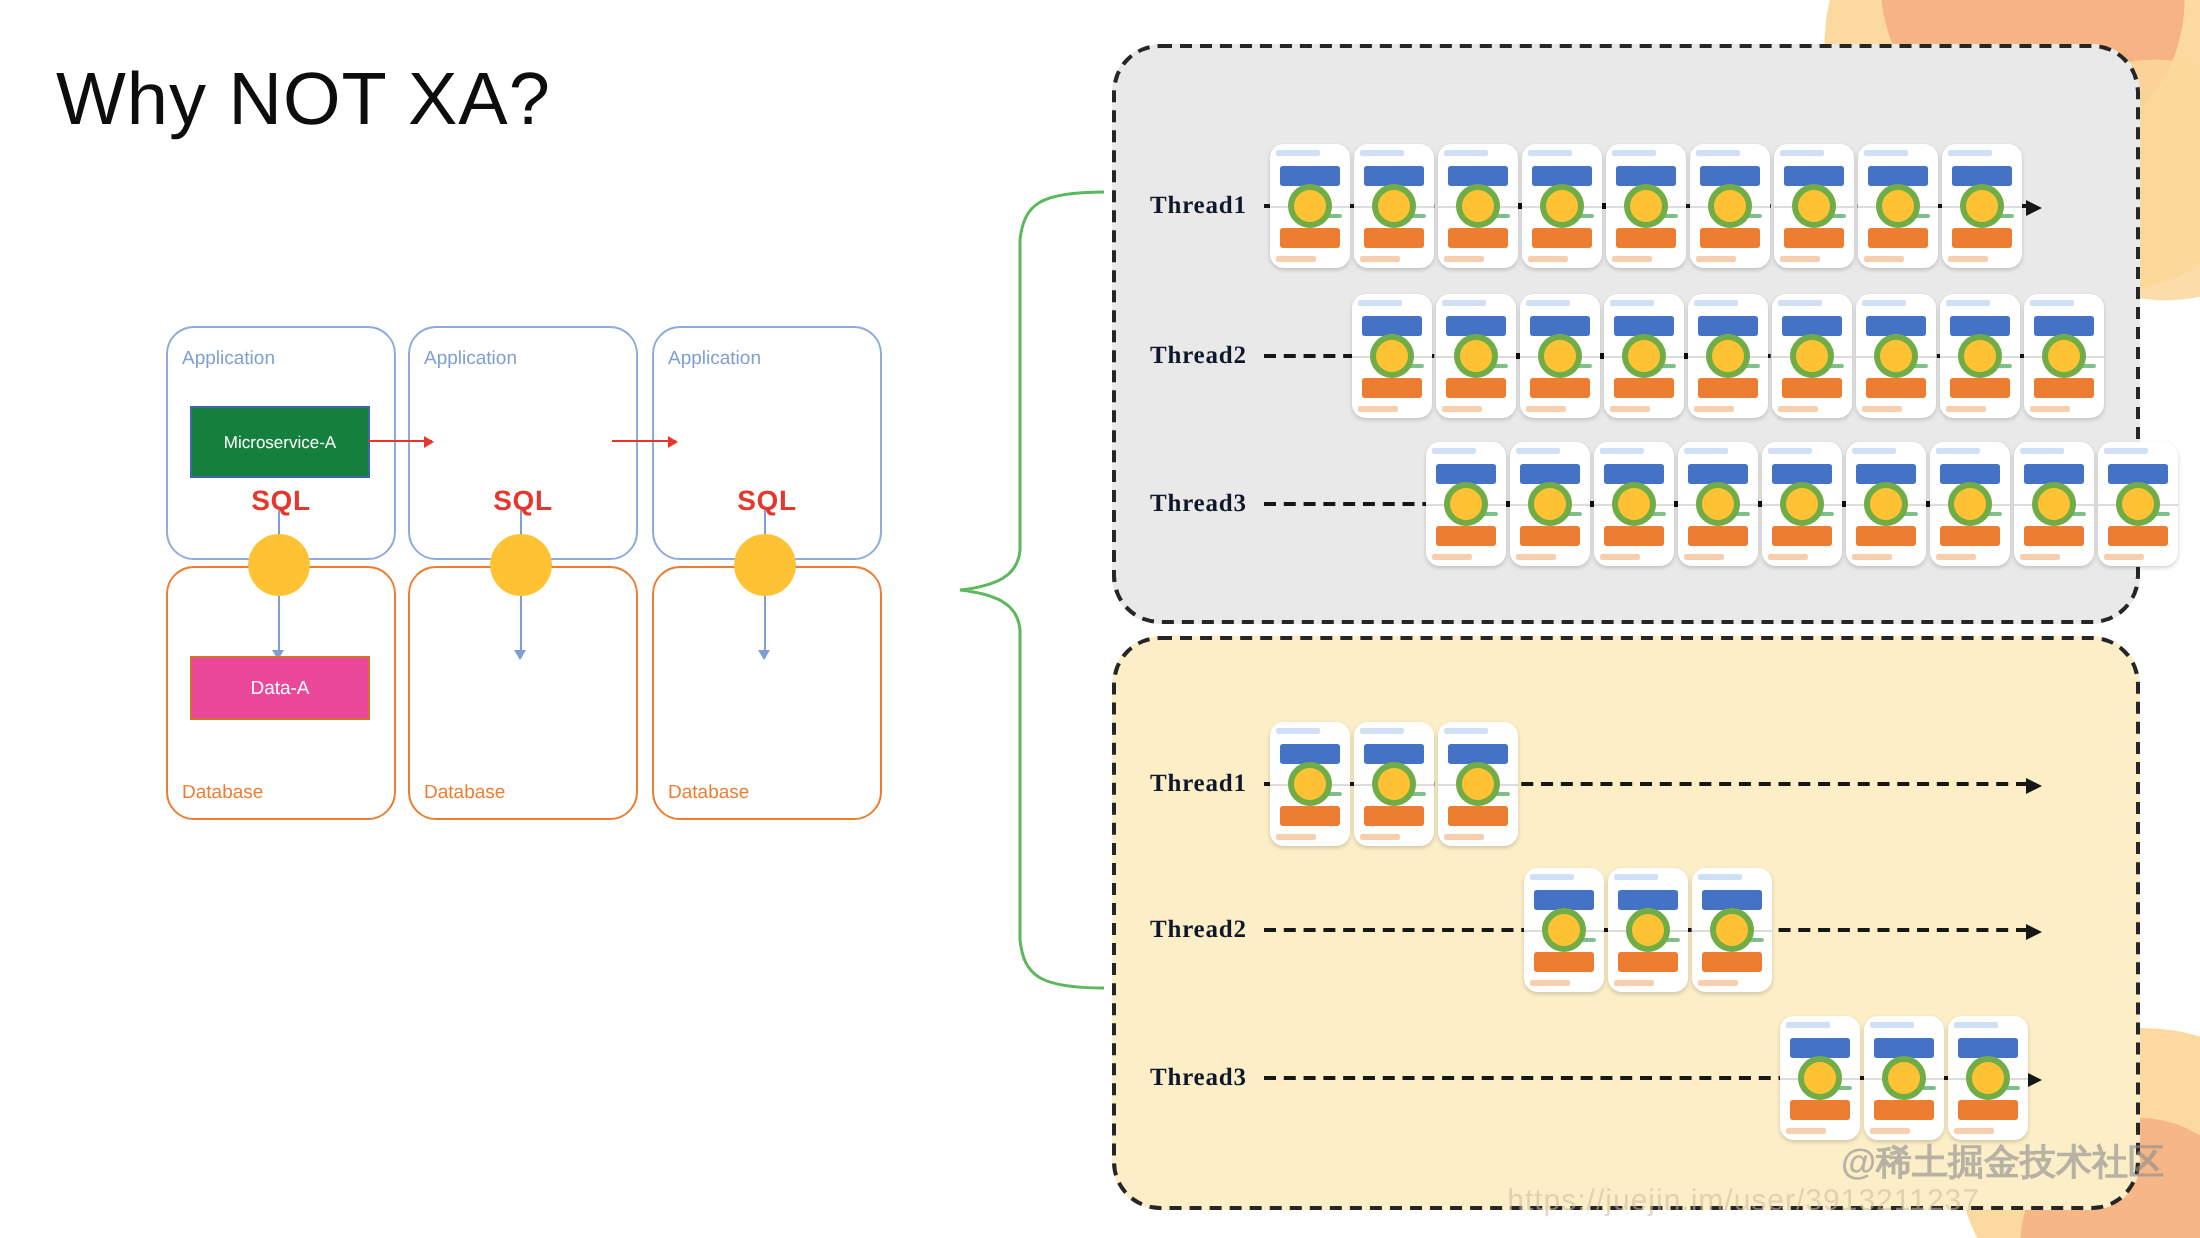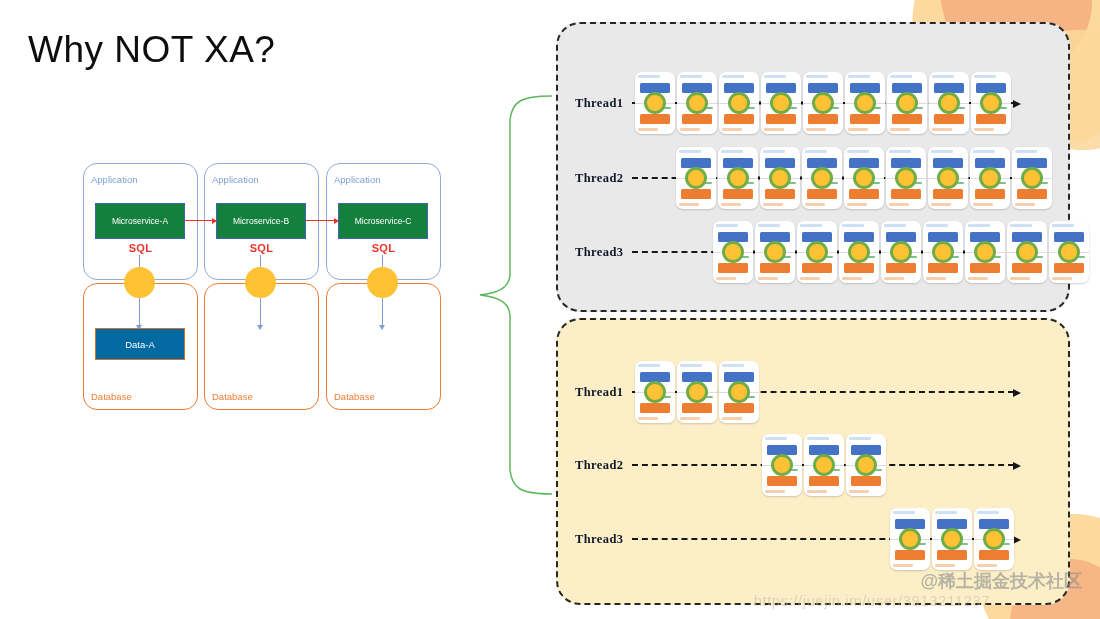--- a/index.html
+++ b/index.html
@@ -57,21 +57,21 @@
     white-space:nowrap;
   }
   .ms-box{
     position:absolute;left:12px;top:40px;width:88px;height:34px;
     background:#15803d;border:1px solid #3d66b0;
     display:flex;align-items:center;justify-content:center;
     color:#ffffff;font-size:8.5px;white-space:nowrap;
   }
   .sql-label{
     position:absolute;left:0;right:0;top:79px;text-align:center;
-    color:#e8362b;font-size:11px;font-weight:700;letter-spacing:.3px;
+    color:#e8362b;font-size:14px;font-weight:700;letter-spacing:.3px;
   }
   .vline{
     position:absolute;left:56px;top:92px;width:1.4px;height:74px;
     background:#7f9fd4;
   }
   .vline:after{
     content:"";position:absolute;left:-2.6px;bottom:-1px;
     border-left:3.4px solid transparent;border-right:3.4px solid transparent;
     border-top:5px solid #7f9fd4;
   }
@@ -82,21 +82,21 @@
   .db-box{
     position:absolute;left:0;top:120px;width:113px;height:125px;
     border:1.4px solid #ed7d31;border-radius:14px;background:transparent;
   }
   .db-label{
     position:absolute;left:8px;bottom:6px;font-size:9.5px;color:#ed7d31;
     white-space:nowrap;
   }
   .data-box{
     position:absolute;left:12px;top:165px;width:88px;height:30px;
-    background:#0369a1;border:1px solid #d86f28;
+    background:#ec4899;border:1px solid #d86f28;
     display:flex;align-items:center;justify-content:center;
     color:#ffffff;font-size:9.5px;white-space:nowrap;z-index:4;
   }
   .ms-arrow{
     position:absolute;top:57px;height:1.2px;background:#e8362b;
   }
   .ms-arrow:after{
     content:"";position:absolute;right:-1px;top:-2.4px;
     border-top:3px solid transparent;border-bottom:3px solid transparent;
     border-left:5px solid #e8362b;
@@ -209,32 +209,30 @@
       <div class="vline"></div>
       <div class="db-box"></div>
       <div class="db-label">Database</div>
       <div class="hub"></div>
       <div class="data-box">Data-A</div>
     </div>
 
     <div class="arch-col" style="left:121px;">
       <div class="app-box"></div>
       <div class="app-label">Application</div>
-      <div class="ms-box">Microservice-B</div>
       <div class="sql-label">SQL</div>
       <div class="vline"></div>
       <div class="db-box"></div>
       <div class="db-label">Database</div>
       <div class="hub"></div>
     </div>
 
     <div class="arch-col" style="left:243px;">
       <div class="app-box"></div>
       <div class="app-label">Application</div>
-      <div class="ms-box">Microservice-C</div>
       <div class="sql-label">SQL</div>
       <div class="vline"></div>
       <div class="db-box"></div>
       <div class="db-label">Database</div>
       <div class="hub"></div>
     </div>
 
     <div class="ms-arrow" style="left:101px;width:32px;"></div>
     <div class="ms-arrow" style="left:223px;width:32px;"></div>
   </div>

